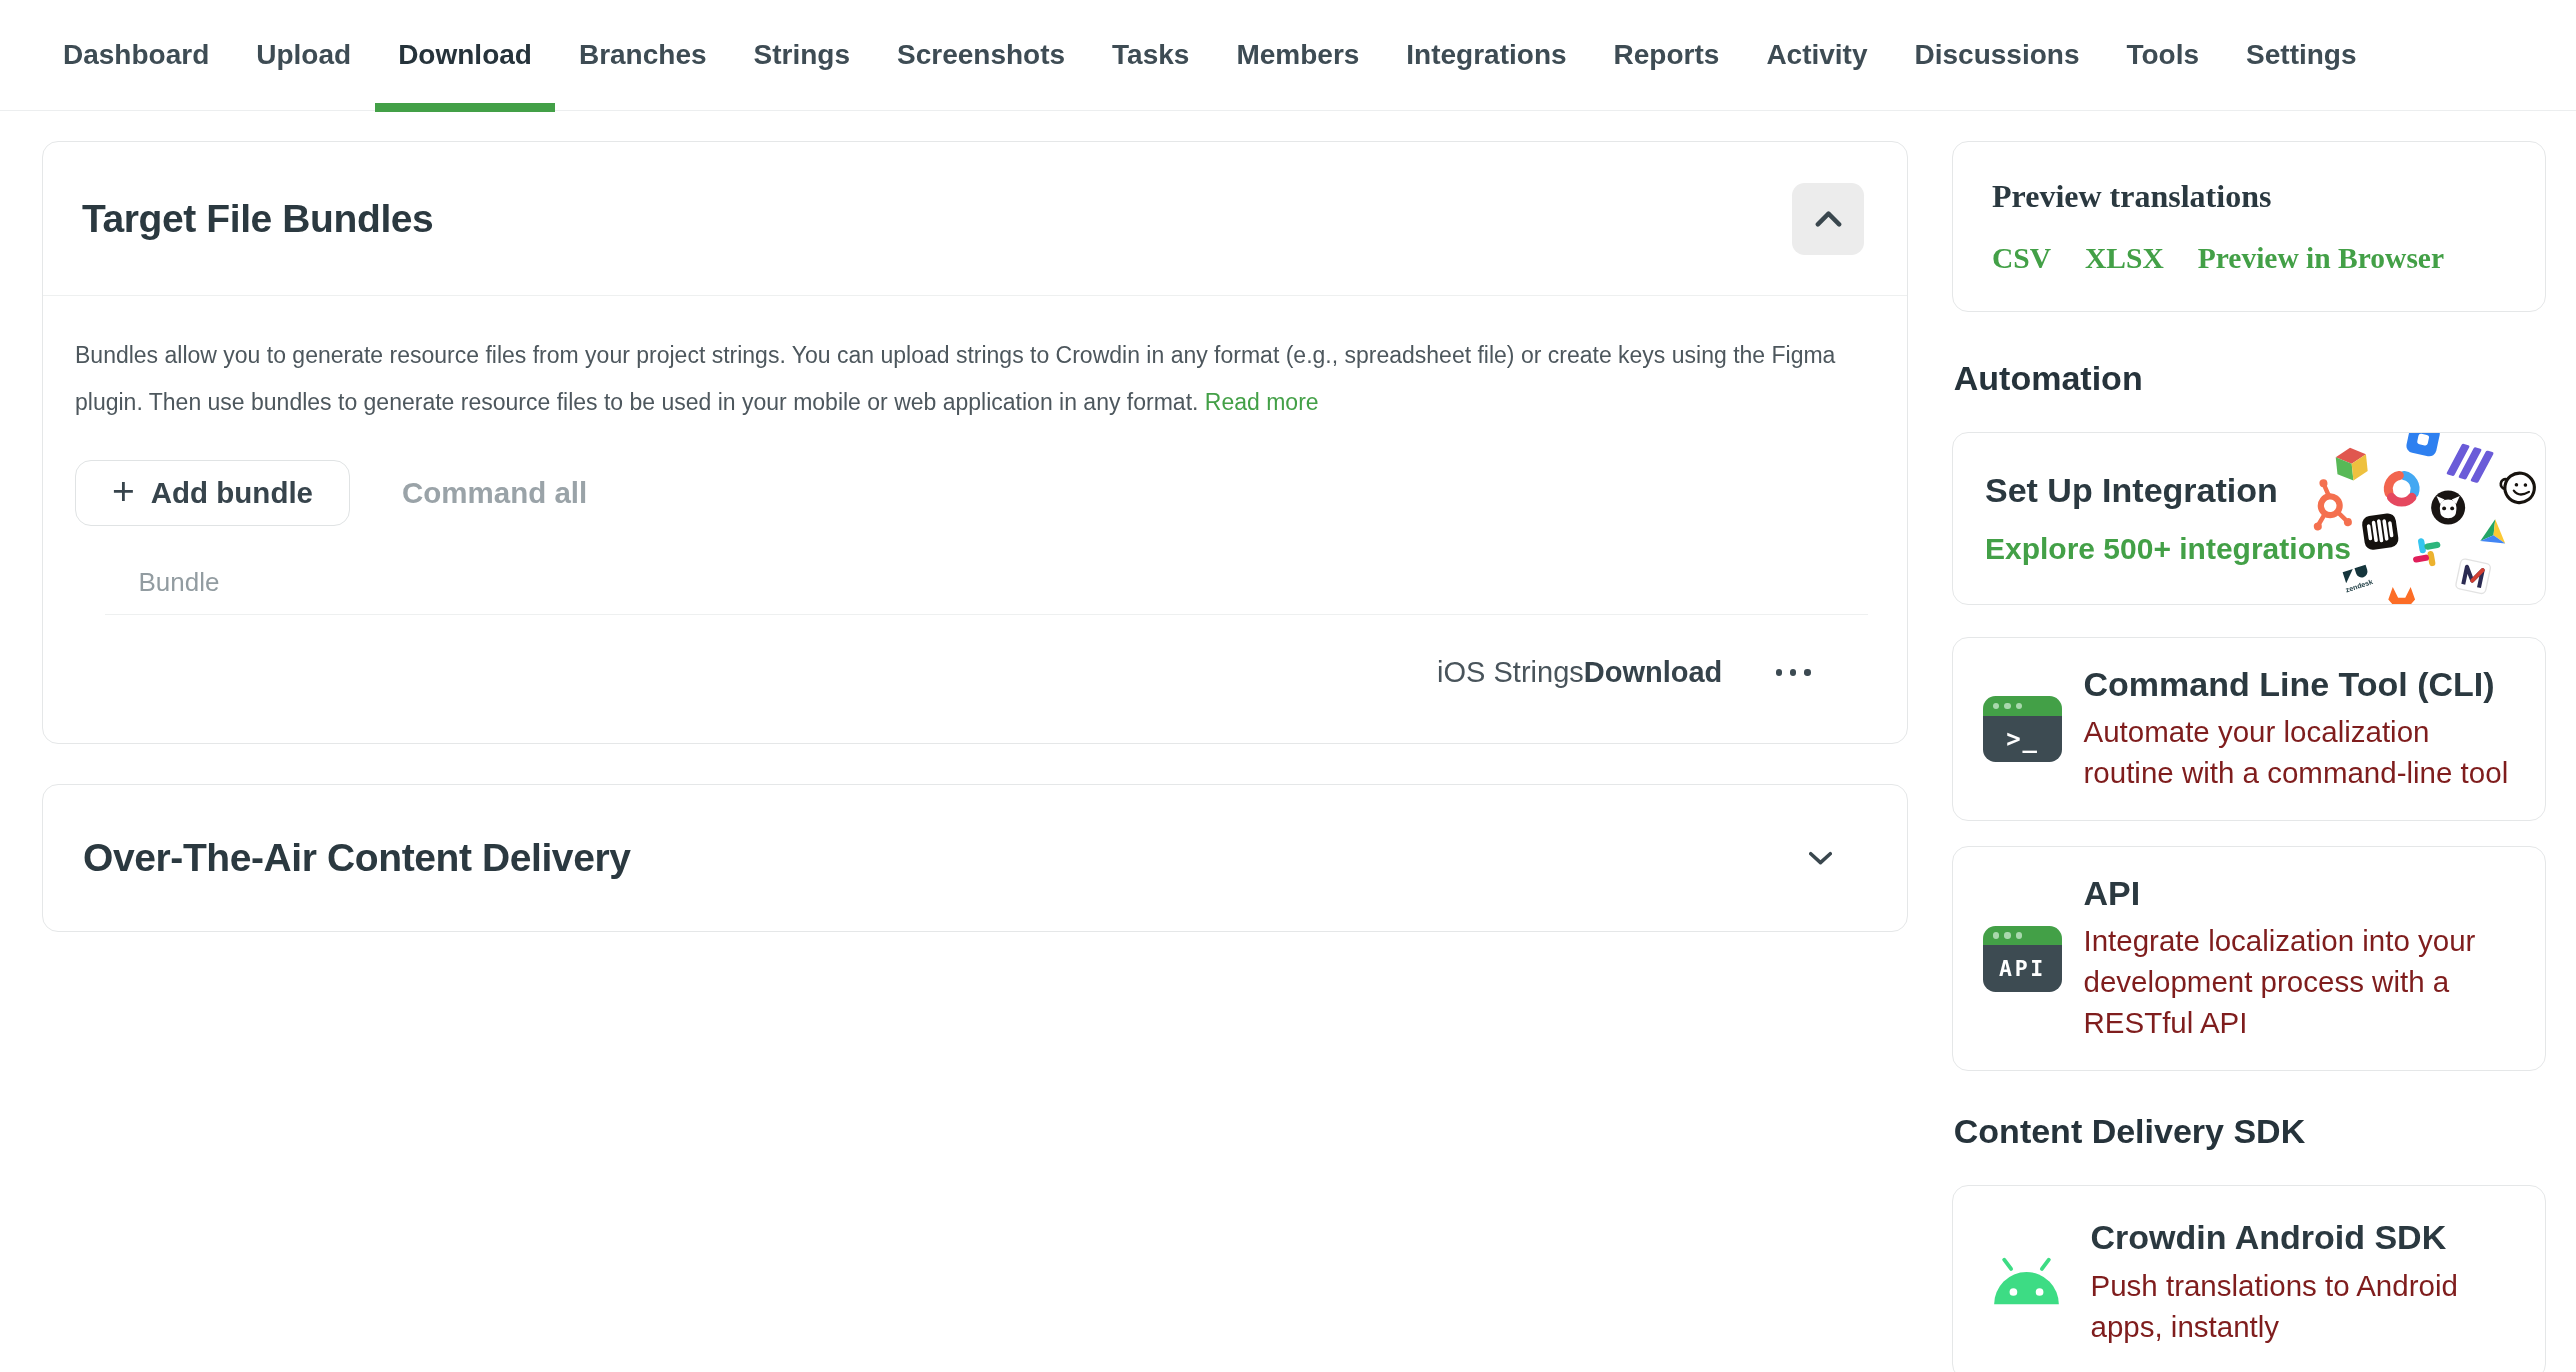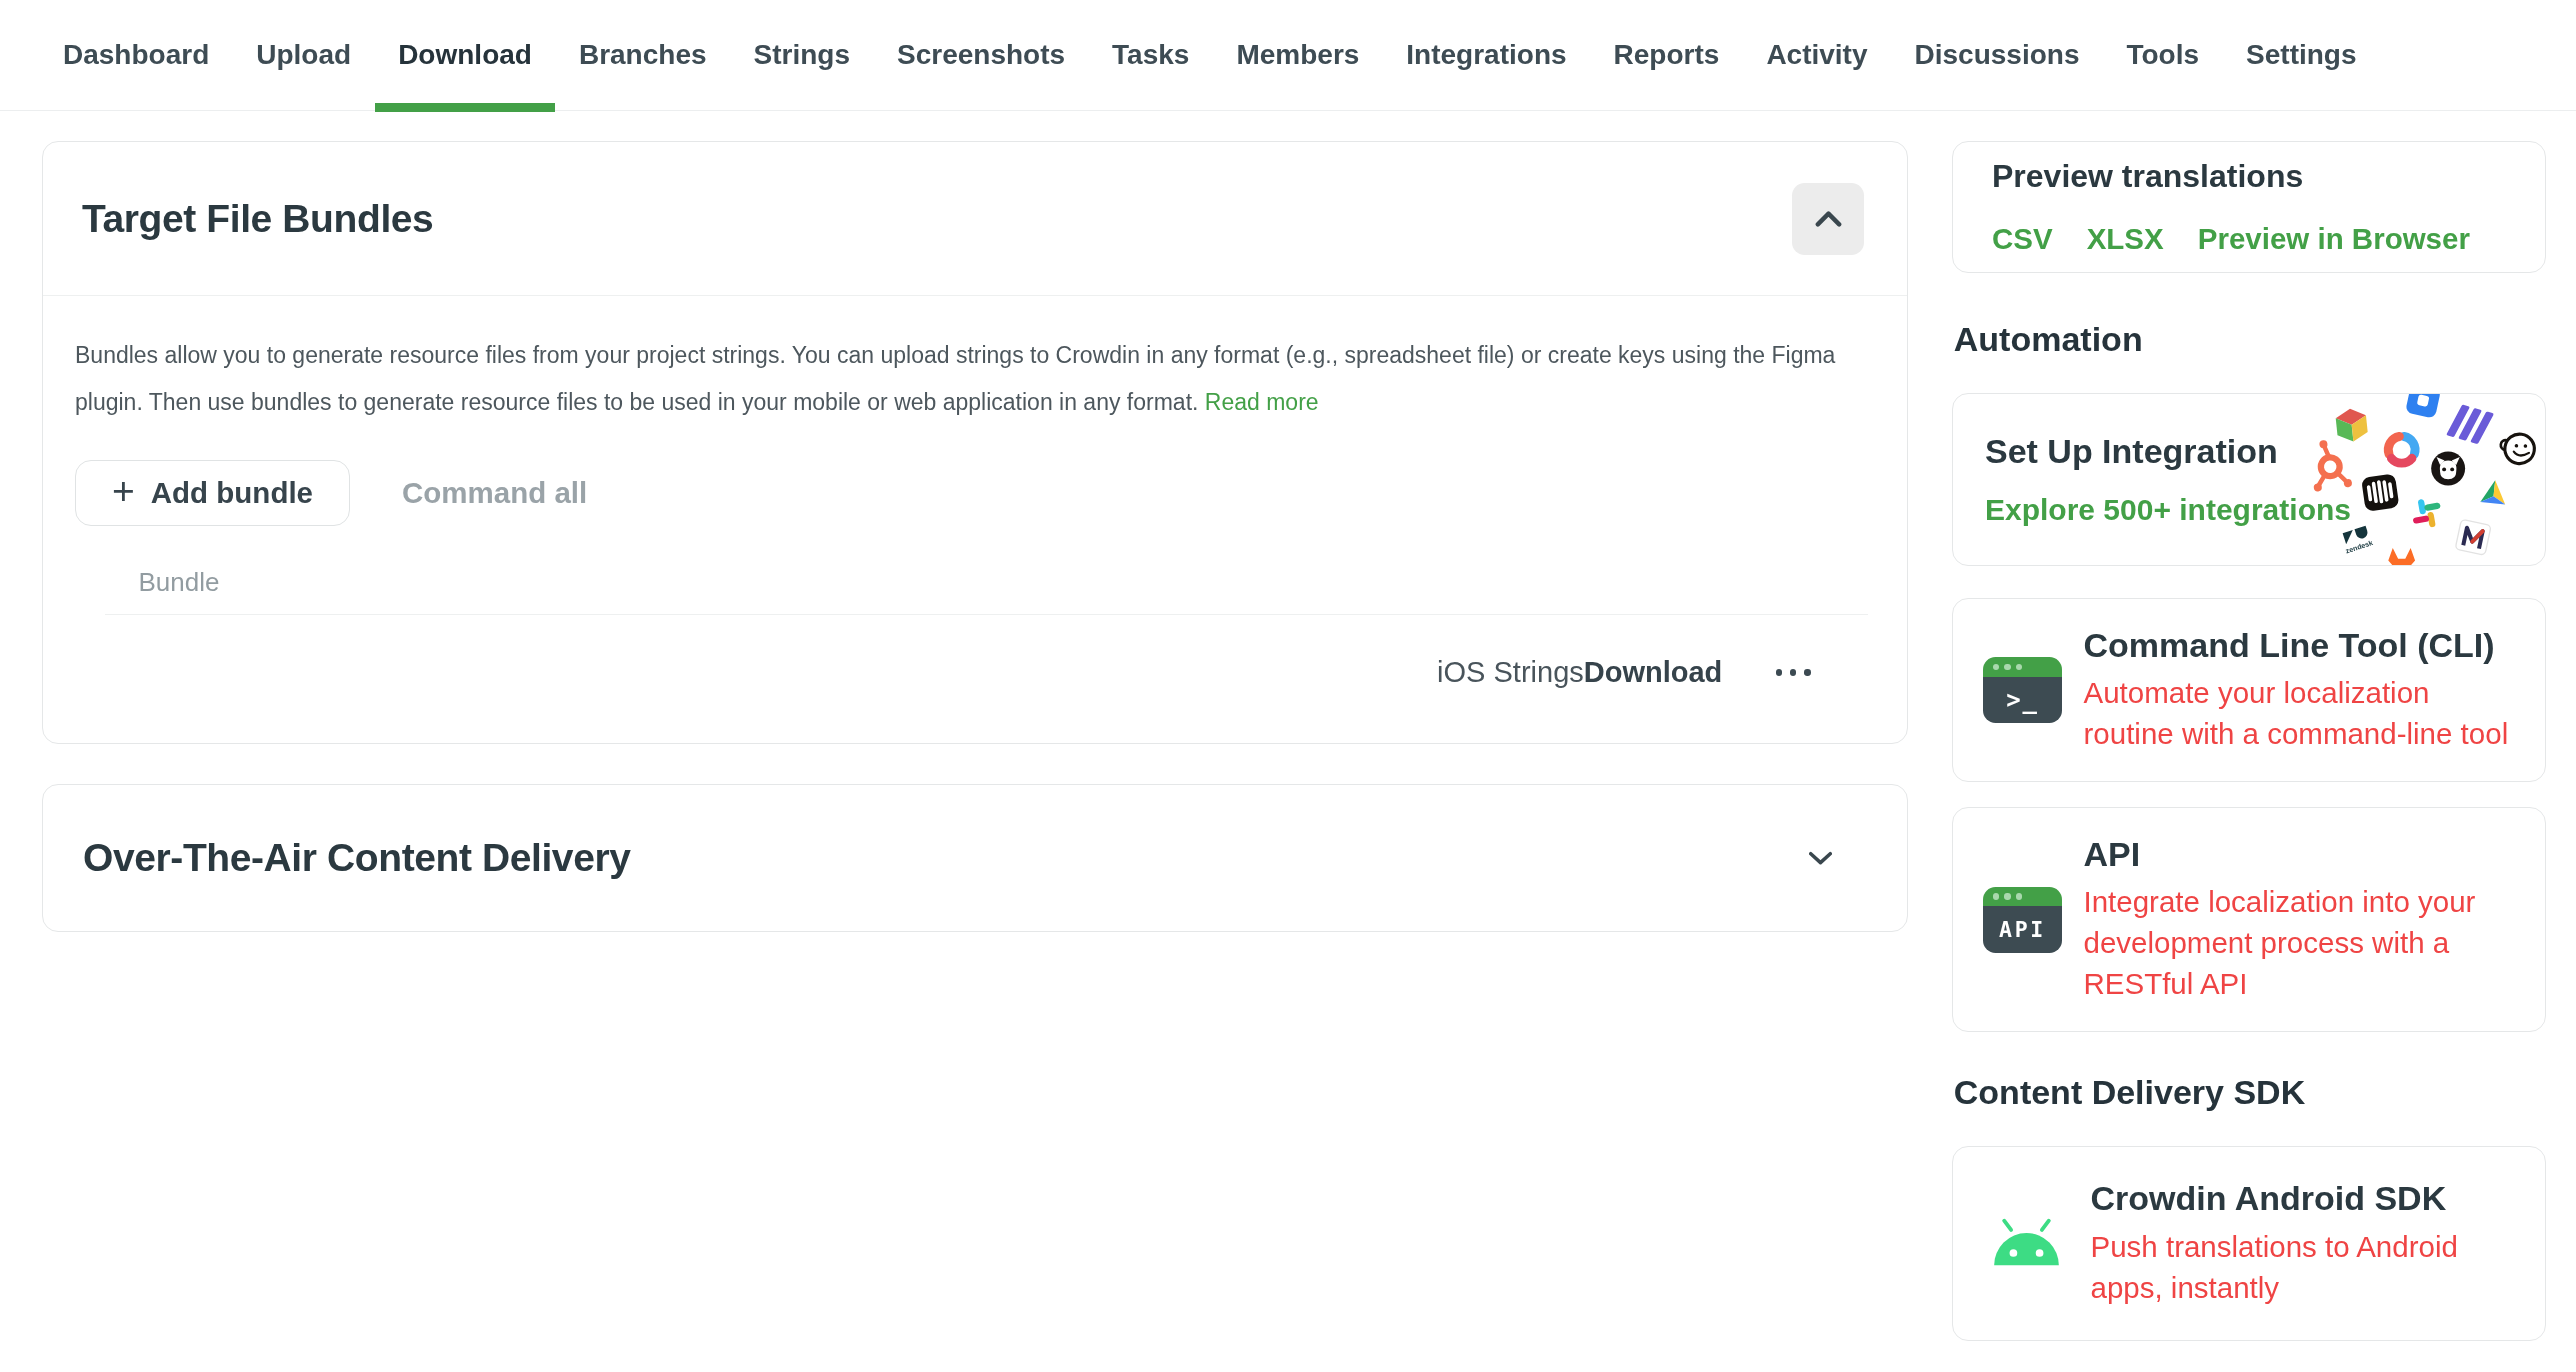--- a/index.html
+++ b/index.html
@@ -48,39 +48,39 @@
   .row-right { display:flex; align-items:center; gap:48px; }
   .row-download { font-size:29px; font-weight:600; color:#36434b; cursor:pointer; }
   .dots-btn { display:flex; gap:8px; padding:10.7px 5.4px; background:none; border:none; cursor:pointer; }
   .dots-btn i { width:6.3px; height:6.3px; border-radius:50%; background:#3c4a52; }
 
   
   .ota-card { margin-top:40px; height:148px; display:flex; align-items:center;
               justify-content:space-between; padding:0 75px 0 40px; cursor:pointer; }
 
   
-  .preview-card { padding:16px 39px; }
+  .preview-card { padding:36px 39px;font-family:Liberation Serif, serif; }
   .preview-title { margin:0; font-size:32px; font-weight:700; color:#2b3940; }
   .preview-links { margin-top:27px; display:flex; gap:34px; }
   .preview-links a { font-size:29.5px; font-weight:600; color:#43a047; cursor:pointer; }
 
   .side-heading { margin:47px 0 34px 1.8px; font-size:34px; font-weight:700; color:#26333b; }
   .side-heading.sdk { margin-top:41px; }
 
   .setup-card { position:relative; overflow:hidden; height:173px; display:flex;
                 flex-direction:column; justify-content:center; padding-left:32px; }
   .setup-title { margin:0; font-size:34px; font-weight:700; color:#2b3940; position:relative; z-index:2; }
   .setup-link { margin-top:21.5px; font-size:30px; font-weight:600; color:#43a047; position:relative; z-index:2; cursor:pointer; }
   .collage { position:absolute; right:-30px; top:-5.4px; width:268px; height:184px; z-index:1; }
 
   .tool-card { display:flex; align-items:center; gap:21.5px; padding:27px 32px 27px 30px; margin-top:32px; cursor:pointer; }
   .tool-card.api { margin-top:25px; }
   .tool-card.android { margin-top:0; padding:32px 32px 32px 30px; }
   .tool-text h3 { margin:0; font-size:34px; font-weight:700; color:#2b3940; line-height:39px; }
-  .tool-text p { margin:7.2px 0 0; font-size:29.5px; line-height:41px; color:#ef4444; }
+  .tool-text p { margin:7.2px 0 0; font-size:29.5px; line-height:41px; color:#7f1d1d; }
 
   .term-icon { width:79px; height:66px; border-radius:12.5px; overflow:hidden; flex:none; }
   .term-head { height:19.7px; background:#43a047; display:flex; align-items:center; gap:5.4px; padding-left:9.8px; }
   .term-head i { width:6.3px; height:6.3px; border-radius:50%; background:#a9d8ad; }
   .term-body { height:47px; background:#3d4b52; color:#fff; display:flex; align-items:center;
                justify-content:center; font-family:"DejaVu Sans Mono",monospace; font-weight:700; }
   .term-body.cli { font-size:24px; letter-spacing:1.8px; }
   .term-body.api { font-size:21.5px; letter-spacing:2.7px; }
 
   .android-icon-wrap { width:86px; flex:none; display:flex; justify-content:center; }

